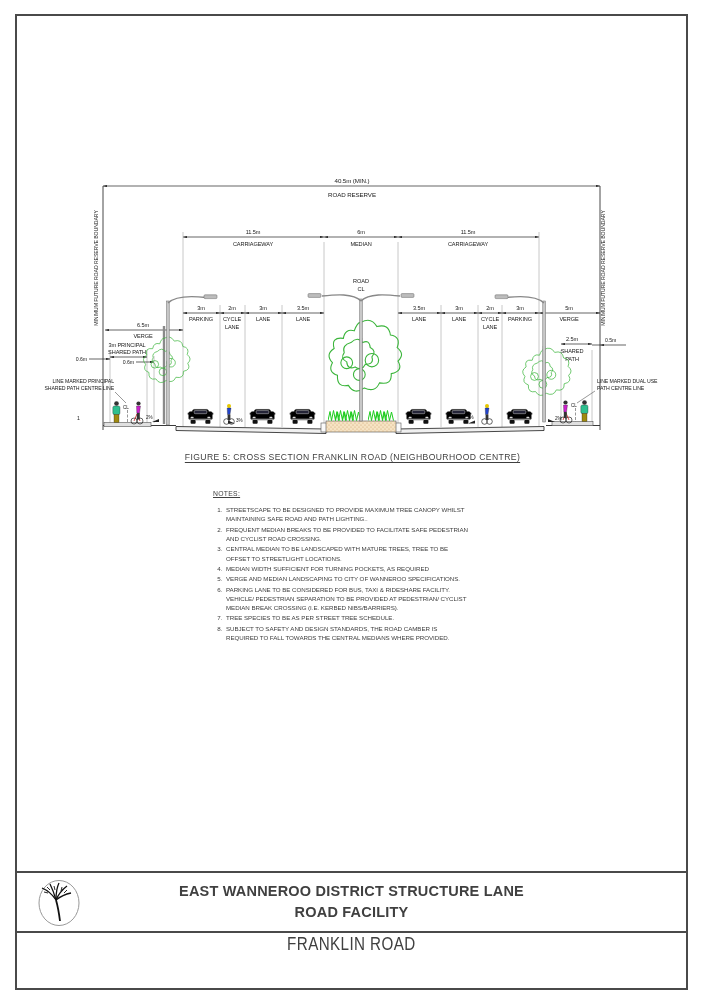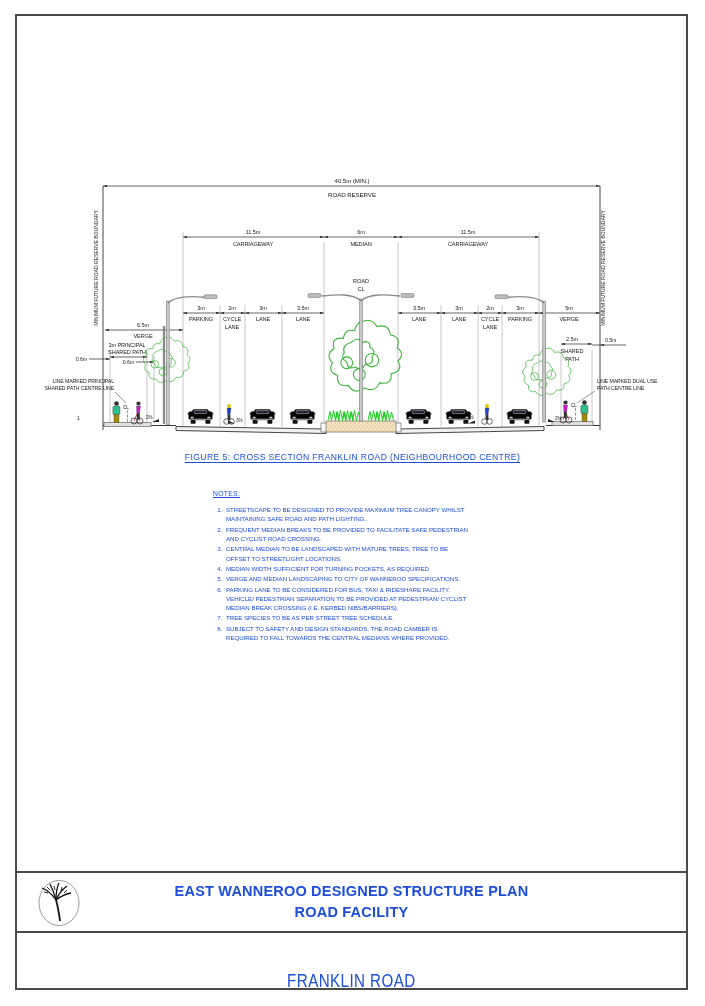--- a/index.html
+++ b/index.html
@@ -1,36 +1,36 @@
 <!DOCTYPE html>
 <html><head>
 <meta charset="utf-8">
 <style>
   html,body{margin:0;padding:0;background:#ffffff;}
-  .sheet{position:relative;width:705px;height:1006px;background:#fff;font-family:"Liberation Sans",sans-serif;color:#1d4ed8;overflow:hidden;}
+  .sheet{position:relative;width:705px;height:1006px;background:#fff;font-family:"Liberation Sans",sans-serif;color:#404040;overflow:hidden;}
   .frame{position:absolute;left:15px;top:14px;width:673px;height:976px;border:2px solid #4a4a4a;box-sizing:border-box;}
   svg text{fill:#1a1a1a;font-family:"Liberation Sans",sans-serif;letter-spacing:-0.1px;}
   .t6{font-size:6.2px;} .t55{font-size:5.6px;} .t5{font-size:5.2px;} .t45{font-size:4.6px;}
   .mid{text-anchor:middle;} .end{text-anchor:end;}
   .dim{stroke:#222;stroke-width:0.7;}
   .wit{stroke:#9a9a9a;stroke-width:0.55;}
   .bnd{stroke:#333;stroke-width:0.9;}
   .ldr{stroke:#444;stroke-width:0.55;fill:none;}
   .ground{stroke:#3a3a3a;stroke-width:1;}
   .caption{position:absolute;top:452px;left:0;width:705px;text-align:center;font-size:8.6px;letter-spacing:0.4px;}
   .caption span{text-decoration:underline;text-underline-offset:2px;}
   .notes{position:absolute;top:489px;left:213px;width:256px;font-size:6.2px;line-height:1.5;letter-spacing:-0.05px;}
   .notes h4{margin:0 0 6px 0;font-size:6.8px;font-weight:normal;text-decoration:underline;letter-spacing:0.3px;}
   .notes ol{margin:0;padding-left:11px;}
   .notes li{margin:0 0 1px 0;padding-left:2px;}
   .titleblock{position:absolute;left:15px;top:871px;width:673px;}
   .tb-row1{position:relative;height:58px;border-top:2px solid #4a4a4a;border-bottom:2px solid #4a4a4a;display:flex;align-items:center;}
   .tb-logo{position:absolute;left:22px;top:7px;width:44px;height:46px;}
   .tb-titles{flex:1;text-align:center;font-weight:bold;font-size:14.5px;line-height:1.45;letter-spacing:0.2px;}
-  .tb-row2{height:59px;display:flex;align-items:flex-end;justify-content:center;}
+  .tb-row2{height:59px;display:flex;align-items:flex-start;justify-content:center;}
   .tb-sub{font-size:19px;letter-spacing:0.5px;transform:scaleX(0.8);transform-origin:center;}
 </style>
 </head>
 <body>
 
 <div class="sheet">
   <div class="frame"></div>
 
   <svg width="705" height="448" viewBox="0 0 705 448" style="position:absolute;left:0;top:0;">
     <defs>
@@ -334,21 +334,21 @@
         <ellipse cx="22" cy="23" rx="20" ry="22.5" fill="#ffffff" stroke="#999" stroke-width="1"></ellipse>
         <path d="M23,41 C22,33 21,27 19,20" fill="none" stroke="#111" stroke-width="1.8"></path>
         <path d="M19,20 C15,14 10,10 5,8" fill="none" stroke="#111" stroke-width="1.3"></path>
         <path d="M19,20 C17,13 15,8 13,4" fill="none" stroke="#111" stroke-width="1.3"></path>
         <path d="M19,20 C19,12 20,7 22,3" fill="none" stroke="#111" stroke-width="1.3"></path>
         <path d="M19,20 C22,13 26,9 30,6" fill="none" stroke="#111" stroke-width="1.3"></path>
         <path d="M19,20 C24,16 29,14 34,13" fill="none" stroke="#111" stroke-width="1.3"></path>
         <path d="M7,12 L11,13 M10,7 L13,10 M17,6 L18,10 M25,7 L24,11 M30,10 L27,13" stroke="#111" stroke-width="0.9"></path>
       </svg>
       <div class="tb-titles">
-        <div>EAST WANNEROO DESIGNED STRUCTURE PLAN</div>
+        <div>EAST WANNEROO DISTRICT STRUCTURE LANE</div>
         <div>ROAD FACILITY</div>
       </div>
     </div>
     <div class="tb-row2">
       <div class="tb-sub">FRANKLIN ROAD</div>
     </div>
   </div>
 </div>
 
 </body></html>

